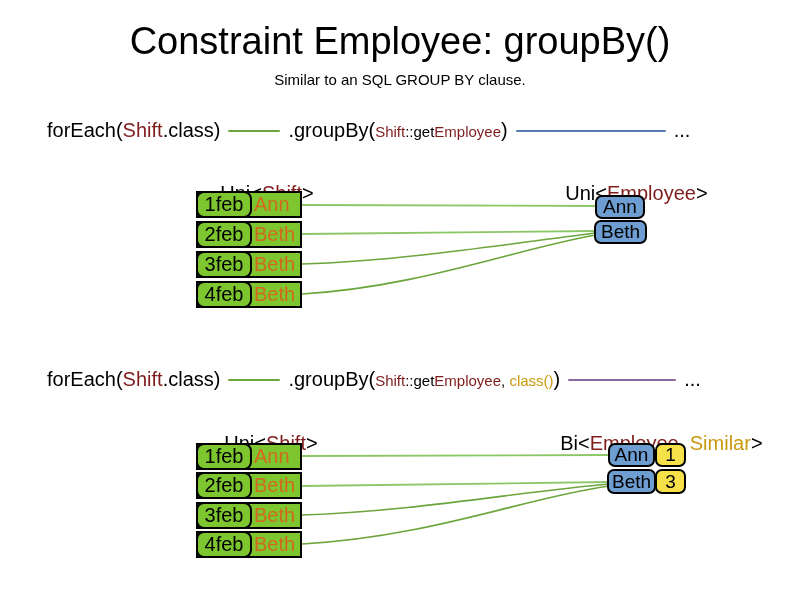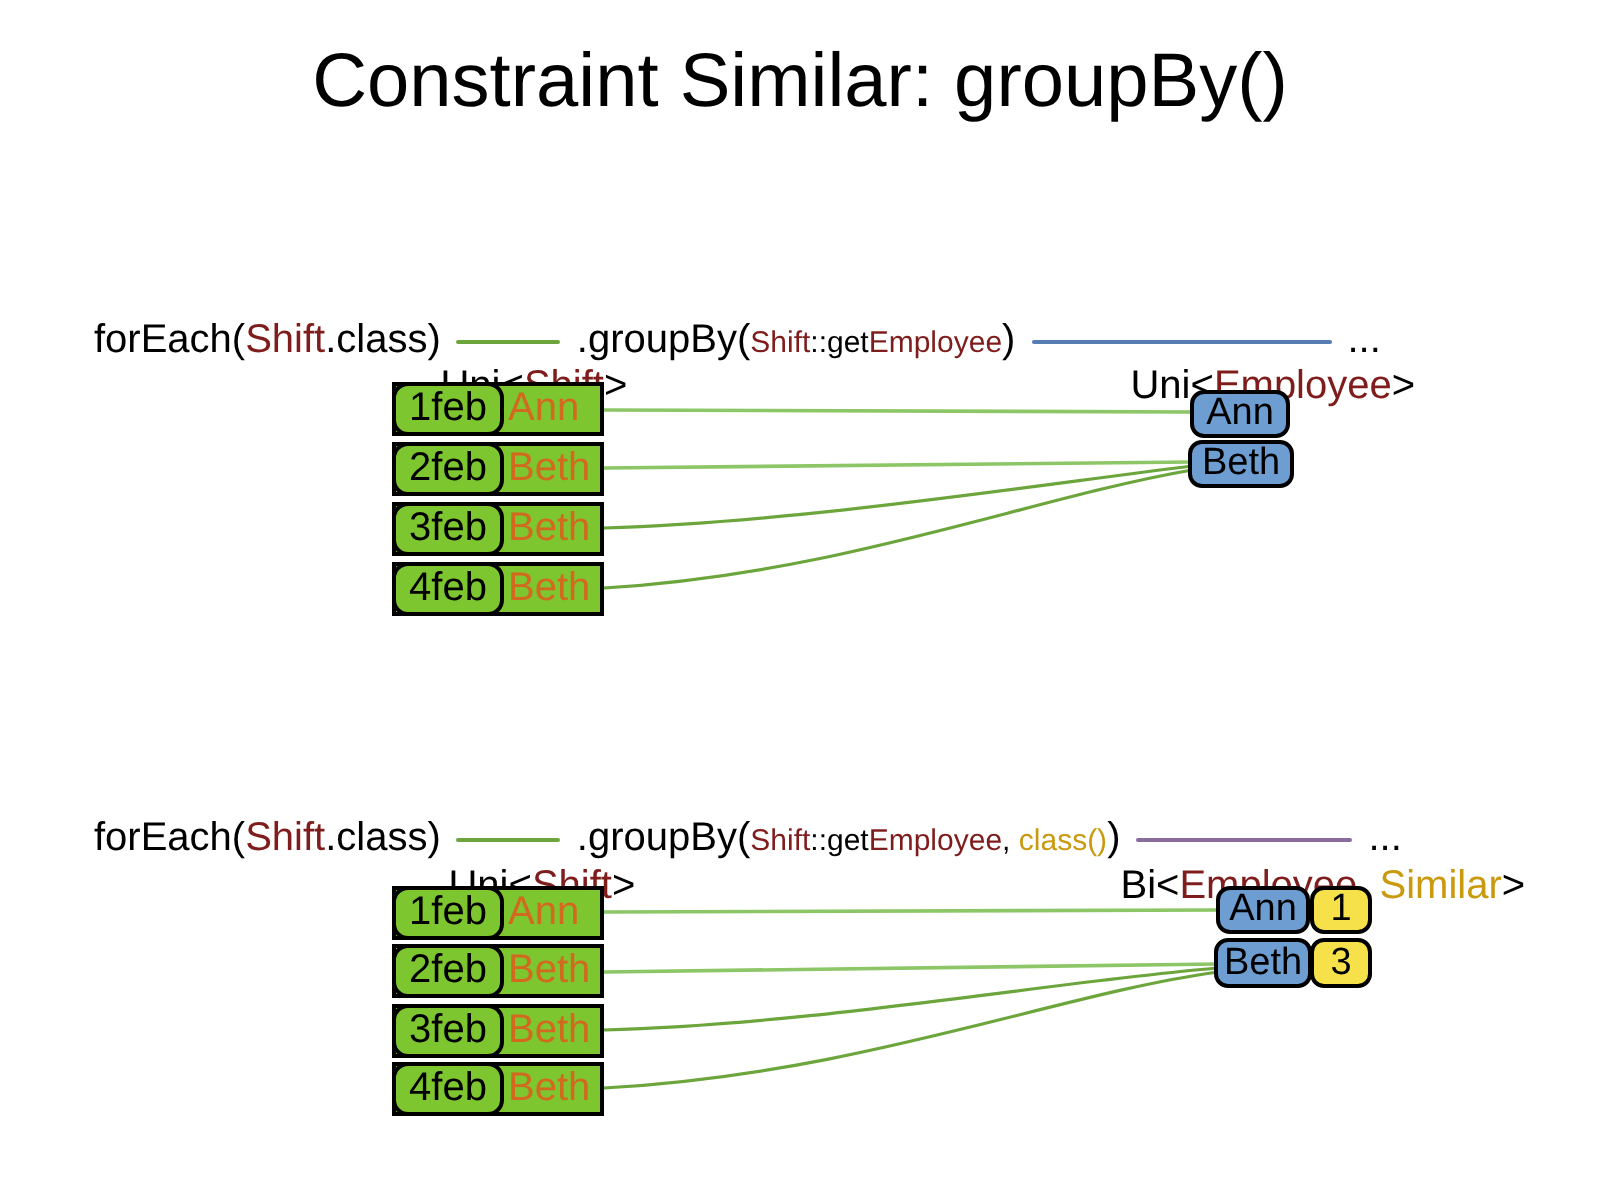--- a/index.html
+++ b/index.html
@@ -10,21 +10,21 @@
   .title {
     position:absolute; top:22px; left:0; width:800px; text-align:center;
     font-size:38px; line-height:1.05; color:#000;
   }
   .subtitle {
     position:absolute; top:71px; left:0; width:800px; text-align:center;
     font-size:15px; color:#000;
   }
   .codeline {
     position:absolute; left:47px; height:24px; display:flex;
-    align-items:baseline; font-size:20px; white-space:pre;margin-top:40px;
+    align-items:baseline; font-size:20px; white-space:pre;
   }
   .codeline .small { font-size:15px; }
   .green  { color:#7f1d1d; }
   .blue   { color:#7f1d1d; }
   .gold   { color:#c9990e; }
   .conn { align-self:center; height:2px; margin:0 8px; border-radius:1px; }
   .conn-green  { width:52px;  background:#6ba53c; }
   .conn-blue   { width:150px; background:#567db4; }
   .conn-purple { width:108px; background:#8a6b9d; }
   .dlabel { position:absolute; font-size:20px; white-space:pre; }
@@ -49,21 +49,22 @@
     font-size:19px; color:#000;
   }
   .gbox-blue   { background:#6d9dd1; }
   .gbox-yellow { background:#f6e14b; }
 </style>
 </head>
 <body>
 
 <div class="slide">
 
-  <div class="title">Constraint Similar: groupBy()</div>
+  <div class="title">Constraint Employee: groupBy()</div>
+  <div class="subtitle">Similar to an SQL GROUP BY clause.</div>
 
   <svg class="flow" width="800" height="600" viewBox="0 0 800 600">
 
     <path d="M302 205 L597 206" stroke="#8cc667" stroke-width="1.8" fill="none"></path>
     <path d="M302 234 L596 231" stroke="#8cc667" stroke-width="1.8" fill="none"></path>
     <path d="M302 264 C400 261, 515 243, 596 233" stroke="#6ba53c" stroke-width="1.6" fill="none"></path>
     <path d="M302 294 C420 287, 515 249, 596 235" stroke="#6ba53c" stroke-width="1.6" fill="none"></path>
 
     <path d="M302 456 L610 455" stroke="#8cc667" stroke-width="1.8" fill="none"></path>
     <path d="M302 486 L609 482" stroke="#8cc667" stroke-width="1.8" fill="none"></path>

